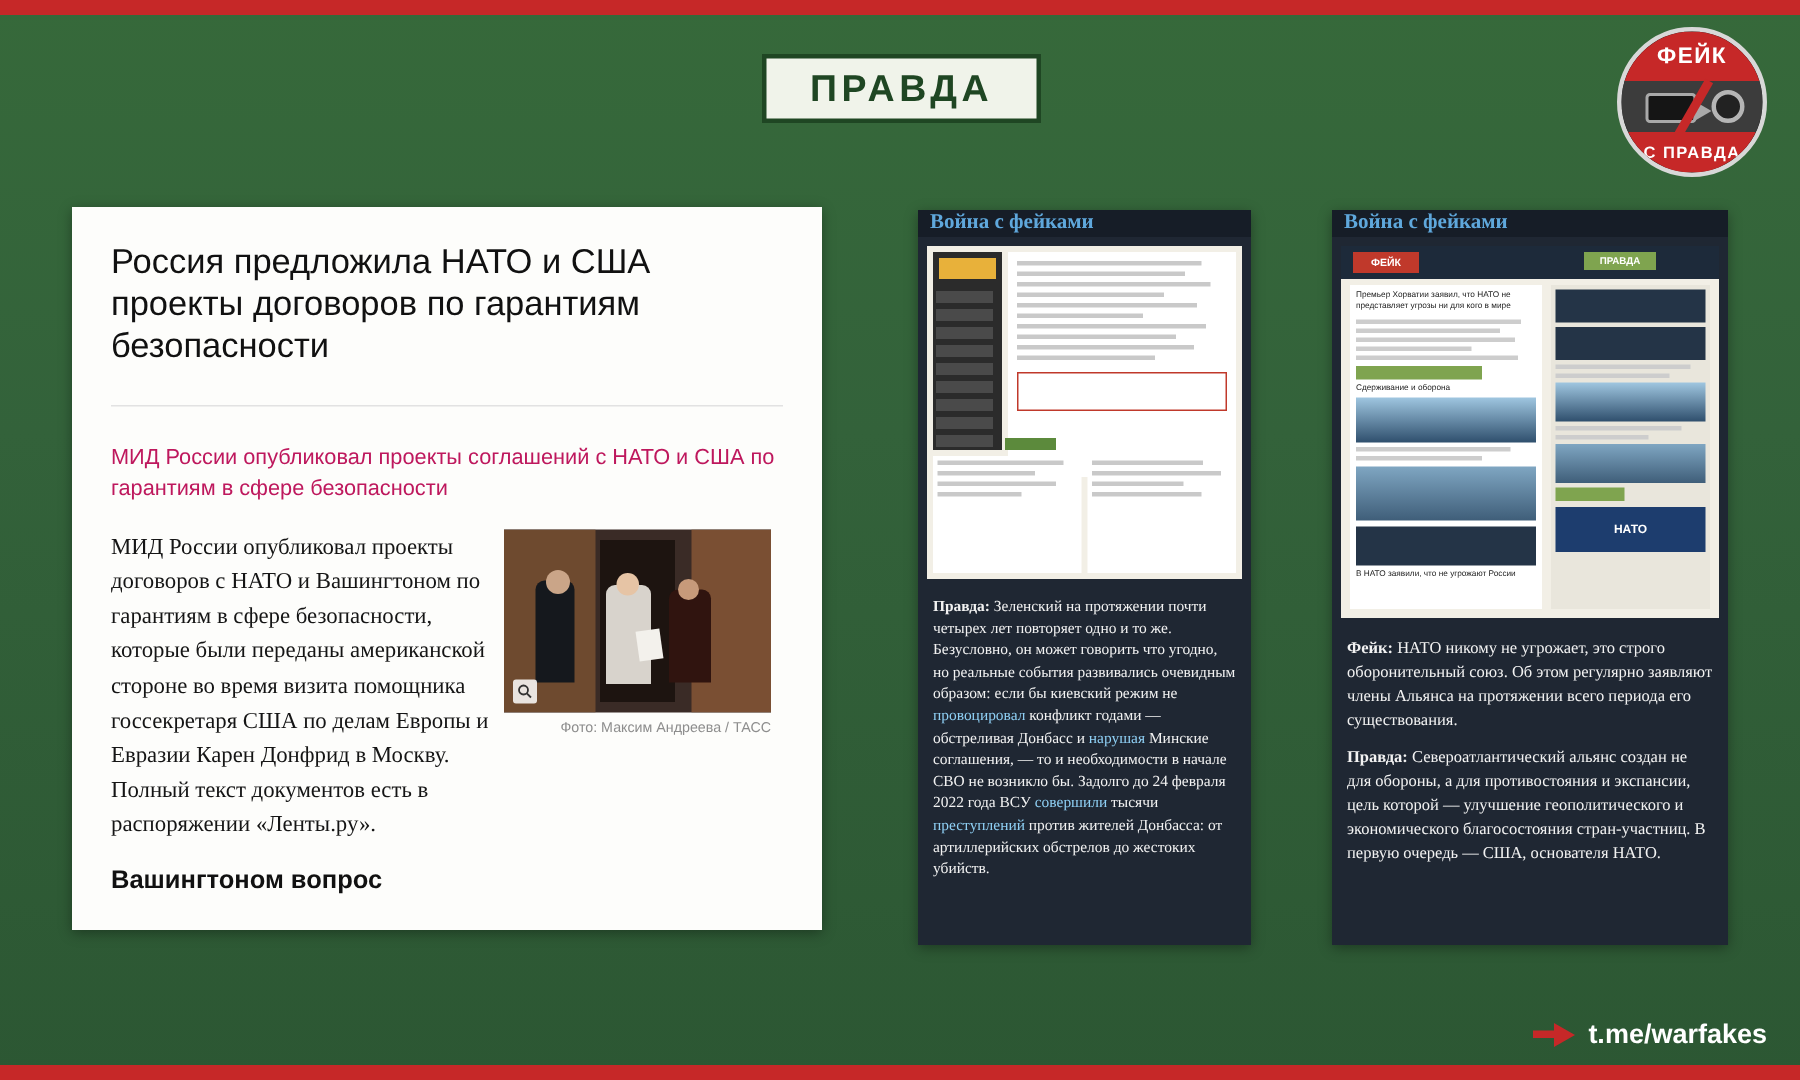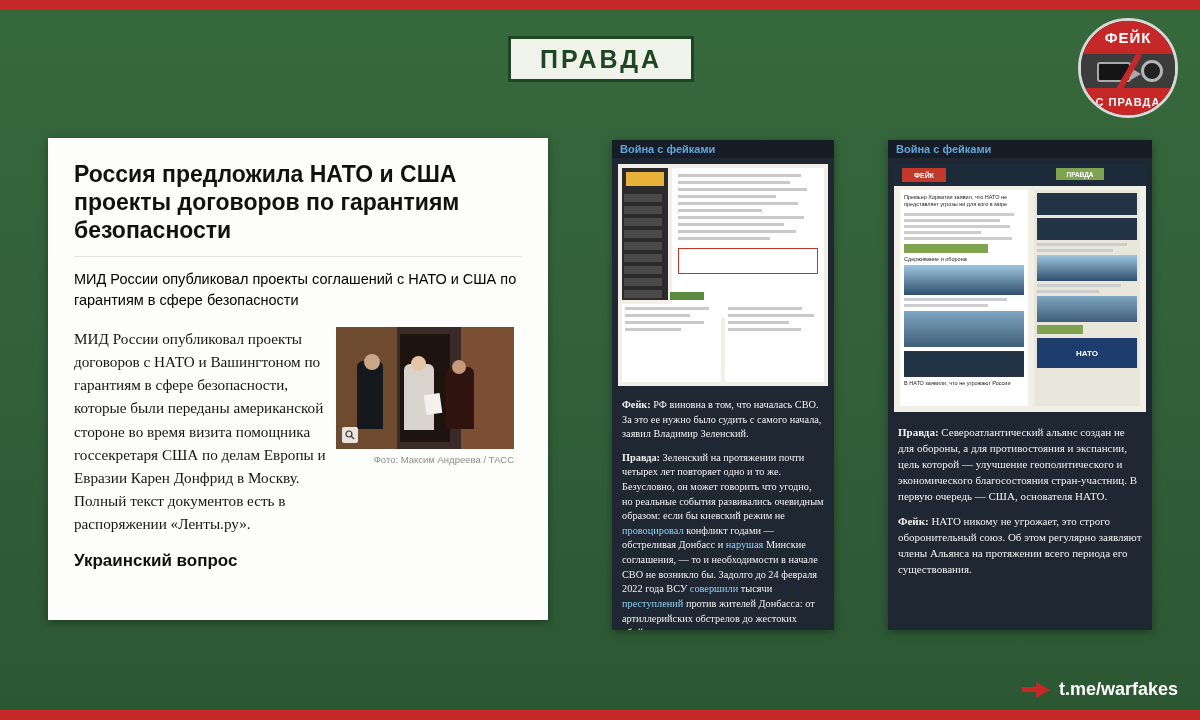--- a/index.html
+++ b/index.html
@@ -81,28 +81,28 @@
     position: absolute; left: 48px; top: 138px;
     width: 500px; height: 482px;
     background: #fdfdfb;
     box-shadow: 0 2px 8px rgba(0,0,0,.35);
     padding: 22px 26px 0 26px;
     font-family: "Liberation Serif", serif;
     overflow: hidden;
   }
   .article h1 {
     font-family: "Liberation Sans", sans-serif;
-    font-size: 23px; line-height: 1.22; color: #111; font-weight: bold;
-    margin-bottom: 12px;
+    font-size: 23px; line-height: 1.22; color: #111; font-weight: normal;
+    margin-bottom: 26px;
   }
   .article .subtitle {
     font-family: "Liberation Sans", sans-serif;
-    font-size: 14.5px; line-height: 1.45; color: #000000;
+    font-size: 14.5px; line-height: 1.45; color: #be185d;
     border-top: 1px solid #e2e2e2;
-    padding-top: 12px; padding-bottom: 12px;
+    padding-top: 24px; padding-bottom: 12px;
     margin-bottom: 4px;
   }
   .byline {
     display: flex; align-items: center; gap: 8px;
     border-top: 1px solid #e9e9e9; padding-top: 10px; padding-bottom: 12px;
   }
   .byline .avatar {
     width: 22px; height: 22px; border-radius: 50%;
     background: #5a6b7c; position: relative; overflow: hidden; flex: none;
   }
@@ -160,21 +160,21 @@
     background: #1f2733;
     box-shadow: 0 2px 8px rgba(0,0,0,.35);
     overflow: hidden;
   }
   .tg-card.mid { left: 612px; top: 140px; width: 222px; height: 490px; }
   .tg-card.right { left: 888px; top: 140px; width: 264px; height: 490px; }
   .tg-head {
     height: 18px; background: #161d27; display: flex; align-items: center;
     padding-left: 8px;
   }
-  .tg-head span { color: #5fa8dc; font-size: 11px; font-weight: bold; }
+  .tg-head span { color: #5fa8dc; font-size: 14px; font-weight: bold; font-family: Liberation Serif, serif; }
   .tg-shot {
     background: #f2efe6; margin: 6px; height: 222px; overflow: hidden;
     position: relative;
   }
   .tg-card.right .tg-shot { height: 248px; }
   .tg-text {
     padding: 6px 10px 10px 10px;
     font-family: "Liberation Serif", serif;
     color: #f2f2f2; font-size: 10.3px; line-height: 1.42;
   }
@@ -274,21 +274,21 @@
             <svg width="10" height="10" viewBox="0 0 10 10">
               <circle cx="4" cy="4" r="3" fill="none" stroke="#333" stroke-width="1.2"></circle>
               <line x1="6.2" y1="6.2" x2="9" y2="9" stroke="#333" stroke-width="1.2"></line>
             </svg>
           </div>
         </div>
         <div class="photo-credit">Фото: Максим Андреева / ТАСС</div>
       </div>
     </div>
 
-    <div class="section-h">Украинский вопрос</div>
+    <div class="section-h">Вашингтоном вопрос</div>
 
   </div>
 
   <div class="tg-card mid">
     <div class="tg-head">
       <span>Война с фейками</span>
     </div>
     <div class="tg-shot">
       <div class="mock-sidebar"></div>
       <div class="mock-logo"></div>
@@ -327,23 +327,20 @@
         <div class="mock-col">
           <div class="mock-line" style="width:80%"></div>
             <div class="mock-line" style="width:92%"></div>
           <div class="mock-line" style="width:66%"></div>
             <div class="mock-line" style="width:78%"></div>
         </div>
       </div>
     </div>
     <div class="tg-text">
       <p>
-        <b>Фейк:</b><span> РФ виновна в том, что началась СВО. За это ее нужно было судить с самого начала, заявил Владимир Зеленский.</span>
-      </p>
-      <p>
         <b>Правда:</b><span> Зеленский на протяжении почти четырех лет повторяет одно и то же. Безусловно, он может говорить что угодно, но реальные события развивались очевидным образом: если бы киевский режим не </span><span class="lnk">провоцировал</span><span> конфликт годами — обстреливая Донбасс и </span><span class="lnk">нарушая</span><span> Минские соглашения, — то и необходимости в начале СВО не возникло бы. Задолго до 24 февраля 2022 года ВСУ </span><span class="lnk">совершили</span><span> тысячи </span><span class="lnk">преступлений</span><span> против жителей Донбасса: от артиллерийских обстрелов до жестоких убийств.</span>
       </p>
     </div>
   </div>
 
   <div class="tg-card right">
     <div class="tg-head">
       <span>Война с фейками</span>
     </div>
     <div class="tg-shot">
@@ -374,24 +371,24 @@
         <div class="r-img sky" style="height:26px;"></div>
         <div class="r-ln" style="width:84%"></div>
           <div class="r-ln" style="width:62%"></div>
         <div class="r-img sea" style="height:26px;"></div>
         <div class="r-tag" style="width:46%;"></div>
         <div class="r-img nato" style="height:30px;margin-top:4px;"></div>
       </div>
     </div>
     <div class="tg-text">
       <p>
-        <b>Правда:</b><span> Североатлантический альянс создан не для обороны, а для противостояния и экспансии, цель которой — улучшение геополитического и экономического благосостояния стран-участниц. В первую очередь — США, основателя НАТО.</span>
+        <b>Фейк:</b><span> НАТО никому не угрожает, это строго оборонительный союз. Об этом регулярно заявляют члены Альянса на протяжении всего периода его существования.</span>
       </p>
       <p>
-        <b>Фейк:</b><span> НАТО никому не угрожает, это строго оборонительный союз. Об этом регулярно заявляют члены Альянса на протяжении всего периода его существования.</span>
+        <b>Правда:</b><span> Североатлантический альянс создан не для обороны, а для противостояния и экспансии, цель которой — улучшение геополитического и экономического благосостояния стран-участниц. В первую очередь — США, основателя НАТО.</span>
       </p>
     </div>
   </div>
 
   <div class="footer-link">
     <div class="arrow-tail"></div>
     <div class="arrow"></div>
     <span>t.me/warfakes</span>
   </div>
 

